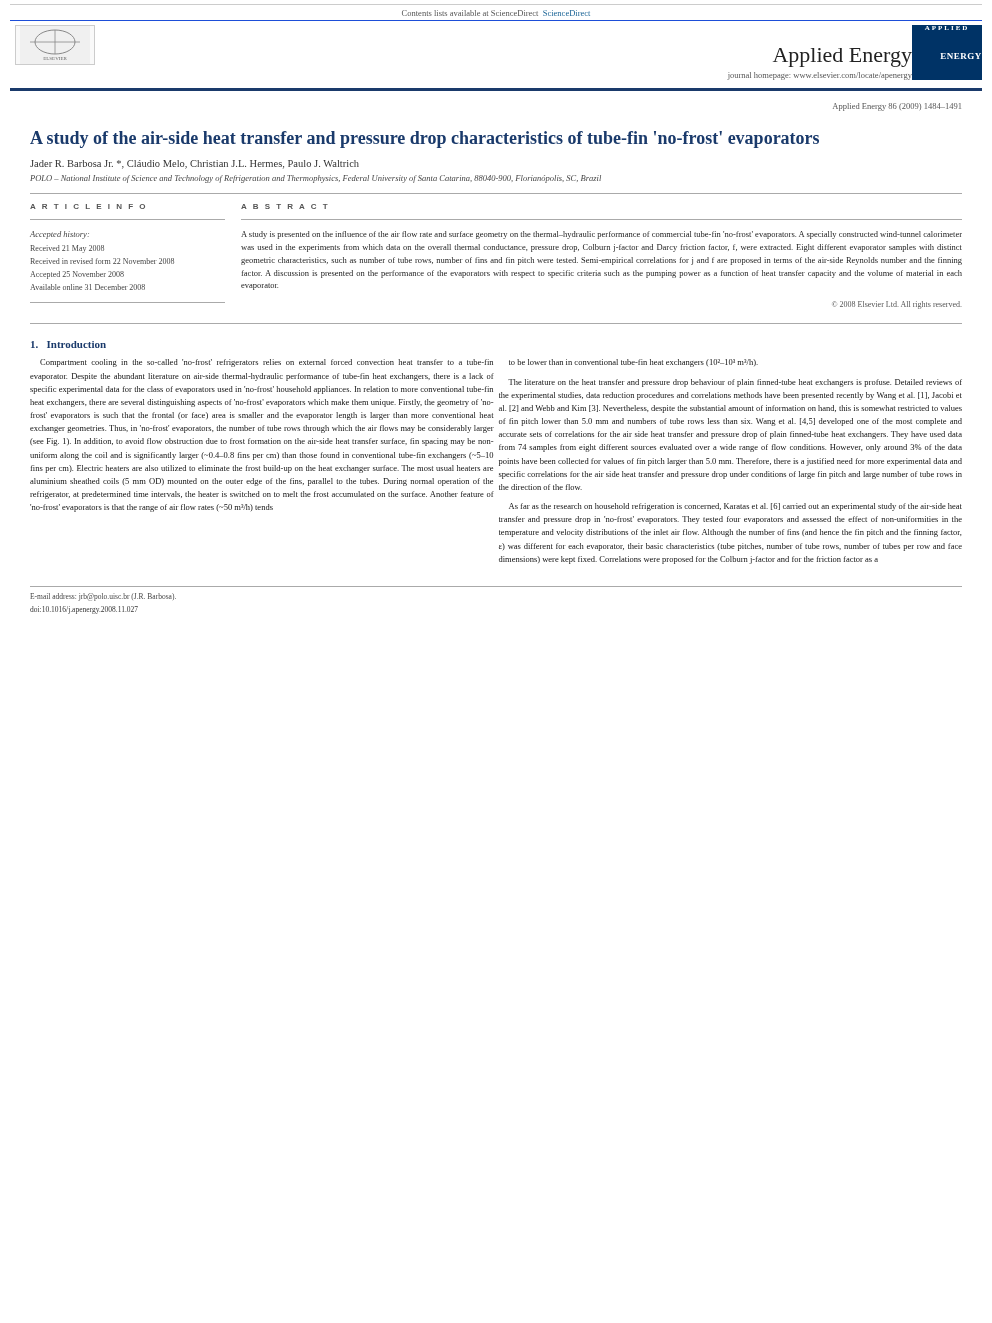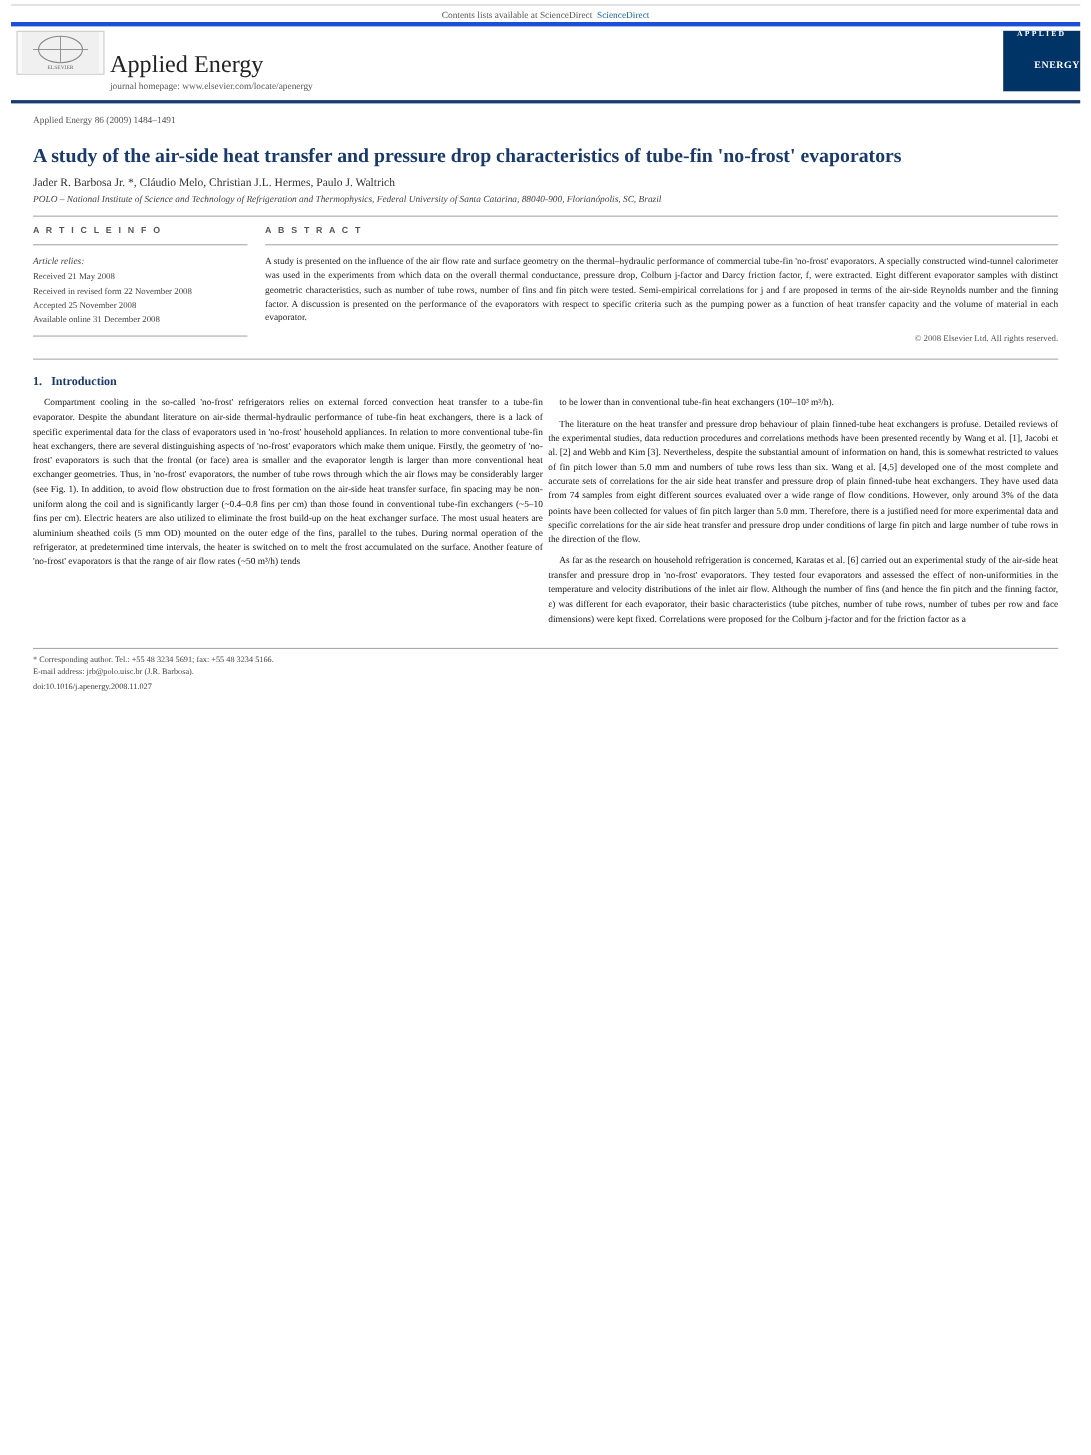--- a/index.html
+++ b/index.html
@@ -16,21 +16,21 @@
     .header-bar {
       background: #fff;
       padding: 4px 0 0 0;
     }
     .journal-meta {
       text-align: center;
       font-size: 8.5px;
       color: #555;
       padding: 3px 0 2px 0;
       border-top: 1px solid #ccc;
-      border-bottom: 4px solid #1d4ed8;
+      border-bottom: 1px solid #1d4ed8;
       margin: 0 10px;
     }
     .journal-meta a { color: #1a6496; text-decoration: none; }
 
     .header-main {
       display: flex;
       align-items: center;
       justify-content: space-between;
       padding: 4px 10px;
     }
@@ -47,21 +47,21 @@
       border: 1px solid #ccc;
       display: flex;
       align-items: center;
       justify-content: center;
       font-size: 7px;
       color: #666;
       background: #f9f9f9;
     }
 
     .journal-title-center {
-      text-align: left;
+      text-align: right;
       flex: 1;
       margin-top: 16px;
     }
     .journal-name {
       font-size: 22px;
       font-weight: normal;
       color: #222;
       font-family: 'Times New Roman', serif;
     }
     .journal-url {
@@ -282,39 +282,39 @@
       <div class="ae-energy">ENERGY</div>
       <div class="ae-wave"></div>
     </div>
   </div>
 
   <div class="separator-thick"></div>
 </div>
 
 <div class="article-container">
 
-  <div style="text-align:left; font-size:8.5px; color:#555; margin-bottom:2px;">Applied Energy 86 (2009) 1484–1491</div>
+  <div style="text-align:right; font-size:8.5px; color:#555; margin-bottom:2px;">Applied Energy 86 (2009) 1484–1491</div>
 
   <div class="article-title">A study of the air-side heat transfer and pressure drop characteristics of tube-fin 'no-frost' evaporators</div>
 
   <div class="authors">
     <span>Jader R. Barbosa Jr. *, Cláudio Melo, Christian J.L. Hermes, Paulo J. Waltrich</span>
   </div>
 
   <div class="affiliation">POLO – National Institute of Science and Technology of Refrigeration and Thermophysics, Federal University of Santa Catarina, 88040-900, Florianópolis, SC, Brazil</div>
 
   <div class="separator-thin"></div>
 
   <div class="two-col">
 
     <div class="col-left">
       <div class="section-label">A R T I C L E   I N F O</div>
       <div class="separator-thin"></div>
       <div class="article-info-block">
-        <div class="info-group-title">Article relies:</div>
+        <div class="info-group-title">Accepted history:</div>
         <div class="info-dates">
           <div>Received 21 May 2008</div>
           <div>Received in revised form 22 November 2008</div>
           <div>Accepted 25 November 2008</div>
           <div>Available online 31 December 2008</div>
         </div>
       </div>
 
       <div class="separator-thin"></div>
 
@@ -345,18 +345,17 @@
 
       <div class="body-col">
         <p id="right-para-1">to be lower than in conventional tube-fin heat exchangers (10²–10³ m³/h).</p>
         <p id="right-para-2">The literature on the heat transfer and pressure drop behaviour of plain finned-tube heat exchangers is profuse. Detailed reviews of the experimental studies, data reduction procedures and correlations methods have been presented recently by Wang et al. [1], Jacobi et al. [2] and Webb and Kim [3]. Nevertheless, despite the substantial amount of information on hand, this is somewhat restricted to values of fin pitch lower than 5.0 mm and numbers of tube rows less than six. Wang et al. [4,5] developed one of the most complete and accurate sets of correlations for the air side heat transfer and pressure drop of plain finned-tube heat exchangers. They have used data from 74 samples from eight different sources evaluated over a wide range of flow conditions. However, only around 3% of the data points have been collected for values of fin pitch larger than 5.0 mm. Therefore, there is a justified need for more experimental data and specific correlations for the air side heat transfer and pressure drop under conditions of large fin pitch and large number of tube rows in the direction of the flow.</p>
         <p id="right-para-3">As far as the research on household refrigeration is concerned, Karatas et al. [6] carried out an experimental study of the air-side heat transfer and pressure drop in 'no-frost' evaporators. They tested four evaporators and assessed the effect of non-uniformities in the temperature and velocity distributions of the inlet air flow. Although the number of fins (and hence the fin pitch and the finning factor, ε) was different for each evaporator, their basic characteristics (tube pitches, number of tube rows, number of tubes per row and face dimensions) were kept fixed. Correlations were proposed for the Colburn j-factor and for the friction factor as a</p>
       </div>
     </div>
   </div>
 
   <div class="footnote-section">
-    <div>* Corresponding author. Tel.: +55 48 3234 5691; fax: +55 48 3234 5166.</div>
     <div>E-mail address: jrb@polo.uisc.br (J.R. Barbosa).</div>
     <div class="doi-line">doi:10.1016/j.apenergy.2008.11.027</div>
   </div>
 
 </div>
 
 </body></html>

